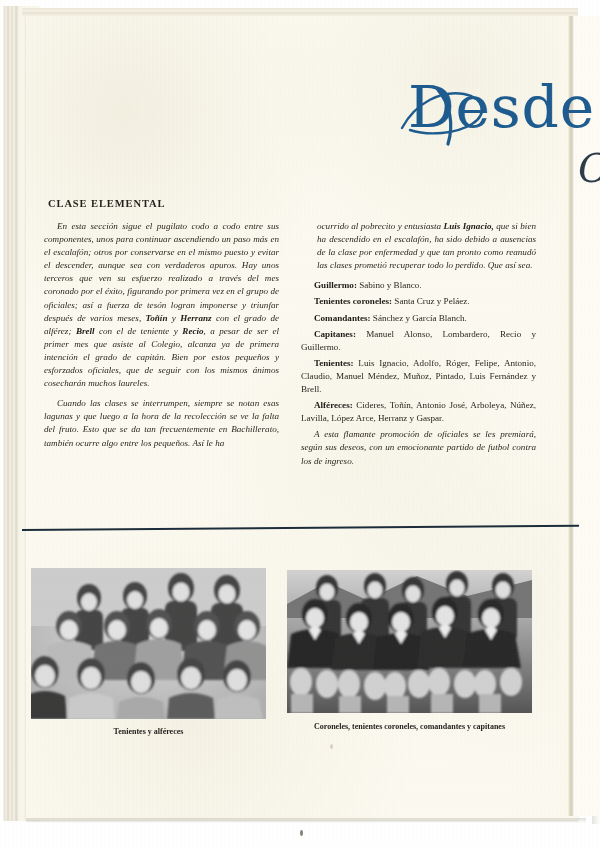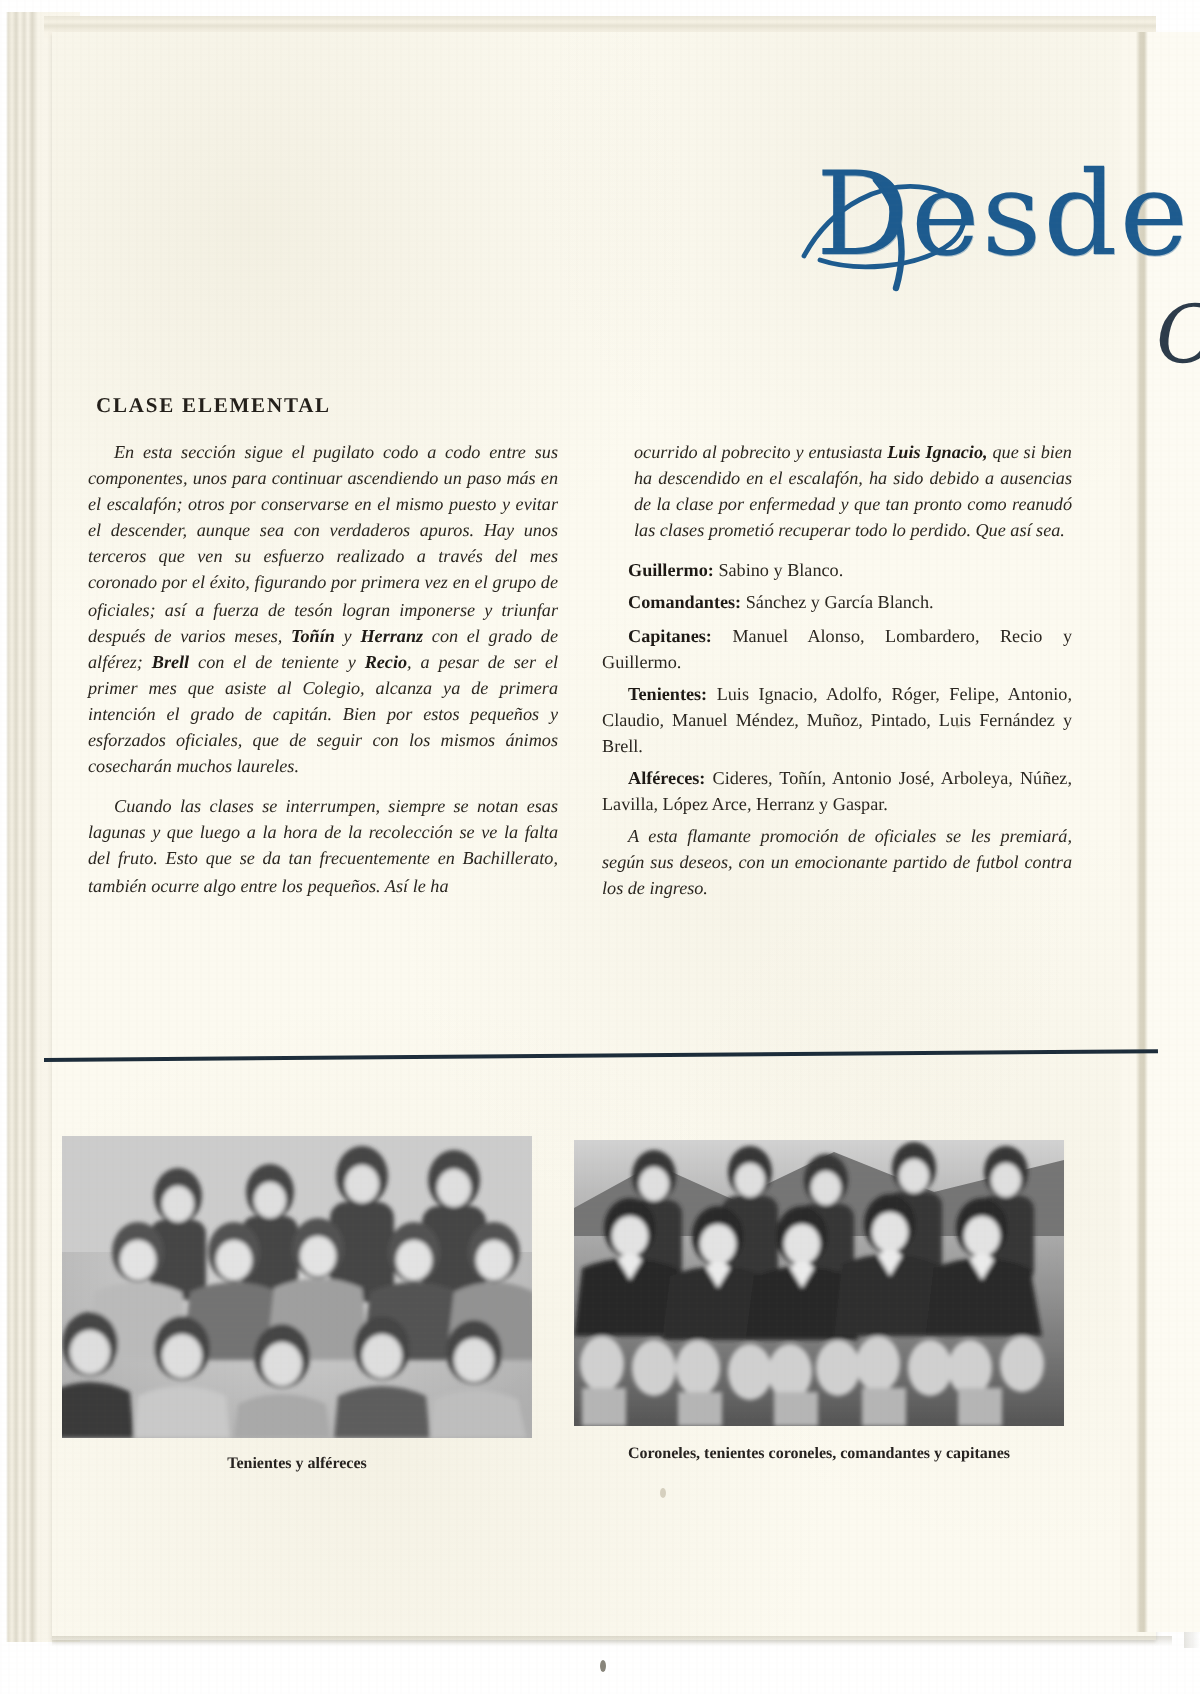--- a/index.html
+++ b/index.html
@@ -300,20 +300,21 @@
   <div class="article">
     <div class="section-head">CLASE ELEMENTAL</div>
     <div class="col-wrap">
       <div class="col" id="col-left">
           <p class="para"><span>En esta sección sigue el pugilato codo a codo entre sus componentes, unos para continuar ascendiendo un paso más en el escalafón; otros por conservarse en el mismo puesto y evitar el descender, aunque sea con verdaderos apuros. Hay unos terceros que ven su esfuerzo realizado a través del mes coronado por el éxito, figurando por primera vez en el grupo de oficiales; así a fuerza de tesón logran imponerse y triunfar después de varios meses, </span><b>Toñín</b><span> y </span><b>Herranz</b><span> con el grado de alférez; </span><b>Brell</b><span> con el de teniente y </span><b>Recio</b><span>, a pesar de ser el primer mes que asiste al Colegio, alcanza ya de primera intención el grado de capitán. Bien por estos pequeños y esforzados oficiales, que de seguir con los mismos ánimos cosecharán muchos laureles.</span></p>
           <p class="para"><span>Cuando las clases se interrumpen, siempre se notan esas lagunas y que luego a la hora de la recolección se ve la falta del fruto. Esto que se da tan frecuentemente en Bachillerato, también ocurre algo entre los pequeños. Así le ha</span></p>
         </div>
       <div class="col" id="col-right">
           <p class="para noindent"><span>ocurrido al pobrecito y entusiasta </span><b>Luis Ignacio,</b><span> que si bien ha descendido en el escalafón, ha sido debido a ausencias de la clase por enfermedad y que tan pronto como reanudó las clases prometió recuperar todo lo perdido. Que así sea.</span></p>
           <p class="roster"><b>Guillermo:</b><span> Sabino y Blanco.</span></p>
+          <p class="roster"><b>Tenientes coroneles:</b><span> Santa Cruz y Peláez.</span></p>
           <p class="roster"><b>Comandantes:</b><span> Sánchez y García Blanch.</span></p>
           <p class="roster"><b>Capitanes:</b><span> Manuel Alonso, Lombardero, Recio y Guillermo.</span></p>
           <p class="roster"><b>Tenientes:</b><span> Luis Ignacio, Adolfo, Róger, Felipe, Antonio, Claudio, Manuel Méndez, Muñoz, Pintado, Luis Fernández y Brell.</span></p>
           <p class="roster"><b>Alféreces:</b><span> Cideres, Toñín, Antonio José, Arboleya, Núñez, Lavilla, López Arce, Herranz y Gaspar.</span></p>
           <p class="para"><span>A esta flamante promoción de oficiales se les premiará, según sus deseos, con un emocionante partido de futbol contra los de ingreso.</span></p>
         </div>
     </div>
   </div>
 
   <div class="divider"></div>

